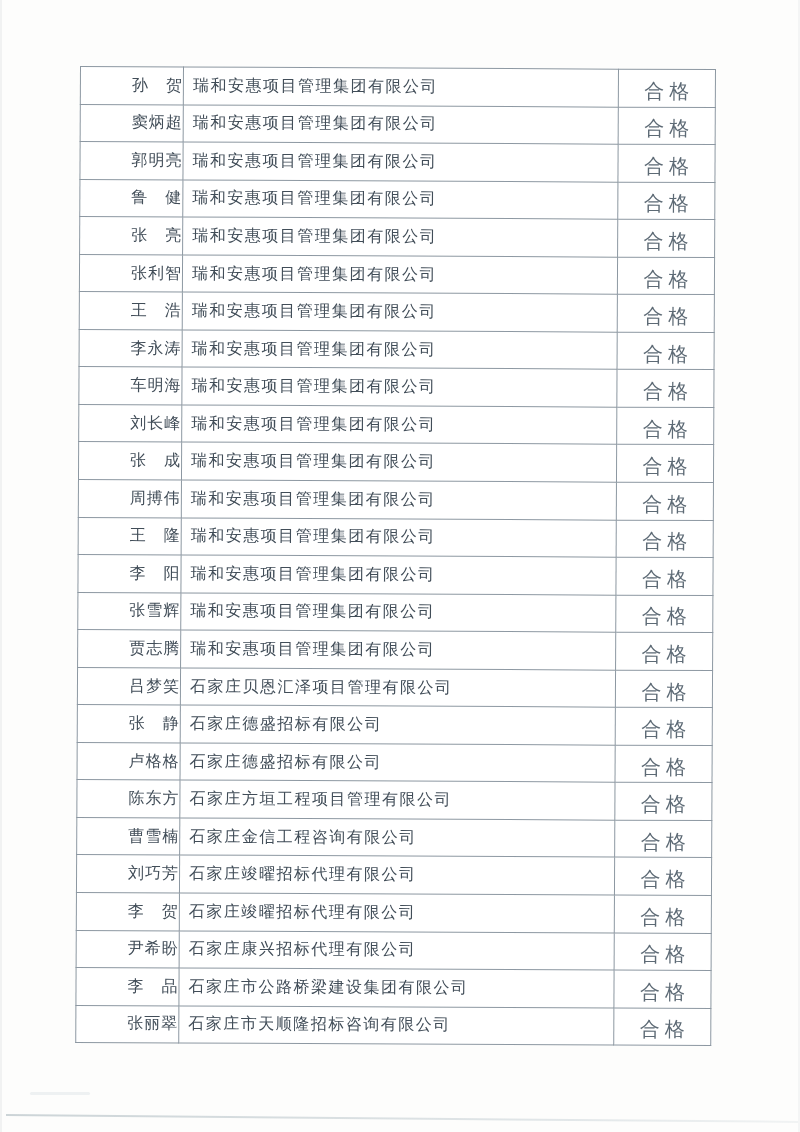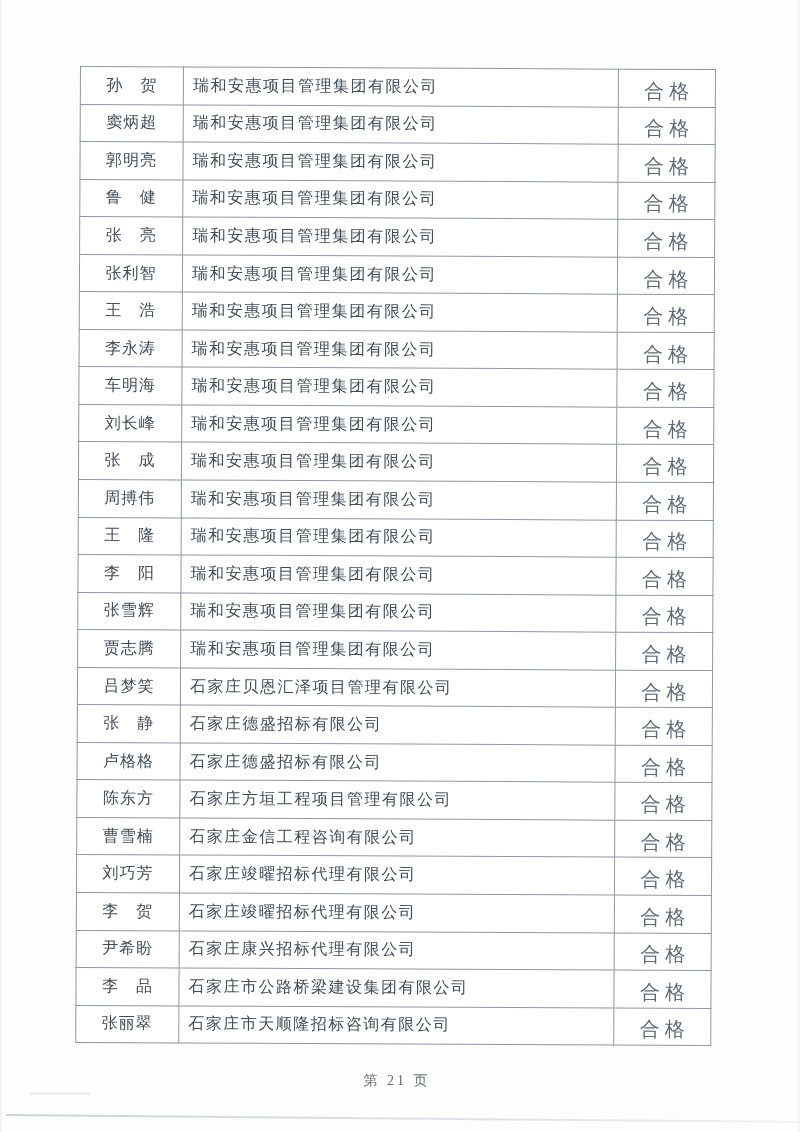--- a/index.html
+++ b/index.html
@@ -41,21 +41,21 @@
     color: var(--text-color);
     background: #fff;
     vertical-align: middle;
     overflow: hidden;
     white-space: nowrap;
   }
   .doc-table col.col-name   { width: 103px; }
   .doc-table col.col-company{ width: 435px; }
   .doc-table col.col-result { width: 97px;  }
   td.name-cell {
-    text-align: center;
+    text-align: right;
     letter-spacing: 1px;
   }
   td.company-cell {
     padding-left: 9px;
     letter-spacing: 1.5px;
   }
   td.result-cell {
     text-align: center;
     font-size: 20px;
     color: var(--result-color);
@@ -231,18 +231,17 @@
       <td class="result-cell">合格</td>
     </tr>
         <tr>
       <td class="name-cell">张丽翠</td>
       <td class="company-cell">石家庄市天顺隆招标咨询有限公司</td>
       <td class="result-cell">合格</td>
     </tr>
       </tbody>
   </table>
 
-  <div class="page-footer">第 21 页</div>
 
   <div class="scan-smudge"></div>
   <div class="scan-edge"></div>
 
 </div>
 
 </body></html>

